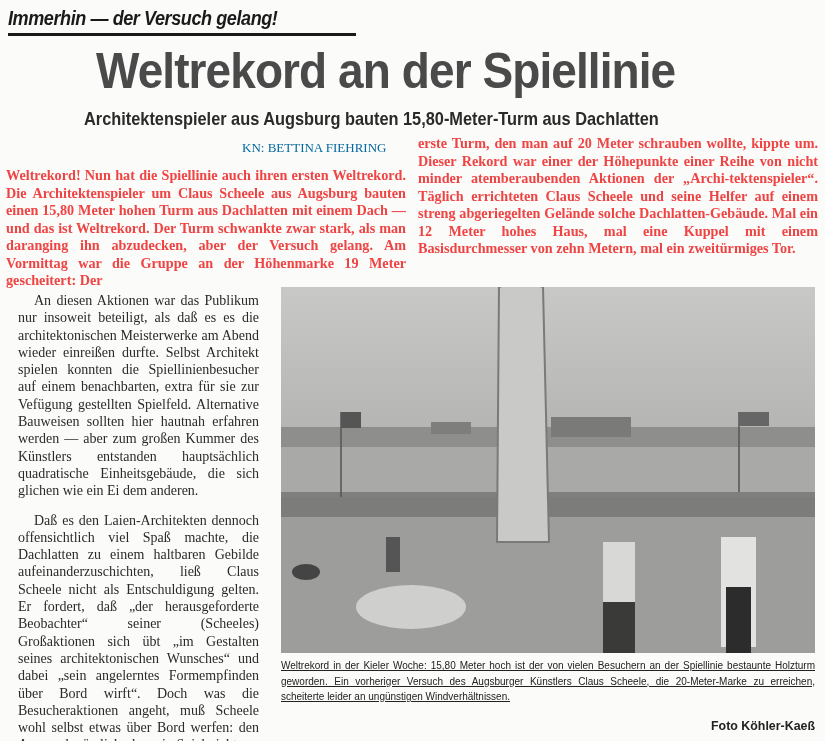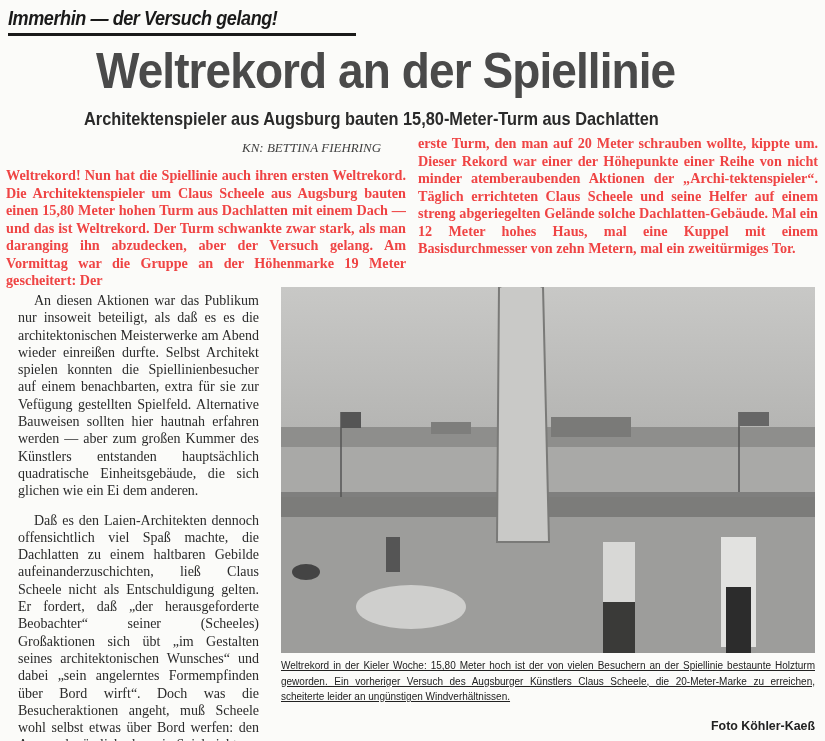--- a/index.html
+++ b/index.html
@@ -24,21 +24,21 @@
     transform:scaleX(0.92); transform-origin:left top;
   }
   .subhead {
     position:absolute; left:84px; top:108px;
     font-family:"Liberation Sans", sans-serif; font-weight:bold;
     font-size:19px; color:#2a2a2a; white-space:nowrap;
     transform:scaleX(0.86); transform-origin:left top;
   }
   .byline {
     position:absolute; left:242px; top:140px;
-    font-family:"Liberation Serif", serif; font-size:13px; color:#404040; white-space:nowrap;font-style:italic;
+    font-family:"Liberation Serif", serif; font-size:13px; color:#0369a1; white-space:nowrap;
   }
   .lead {
     position:absolute; font-family:"Liberation Serif", serif; font-weight:bold;
     font-size:14.2px; line-height:17.5px; text-align:justify; color:#ef4444;
   }
   .lead.c1 { left:6px; top:167px; width:400px; }
   .lead.c2 { left:418px; top:135px; width:400px; }
   .body-col {
     position:absolute; left:6px; top:280px; width:265px;
     font-family:"Liberation Serif", serif; font-size:14px; line-height:17.3px;

